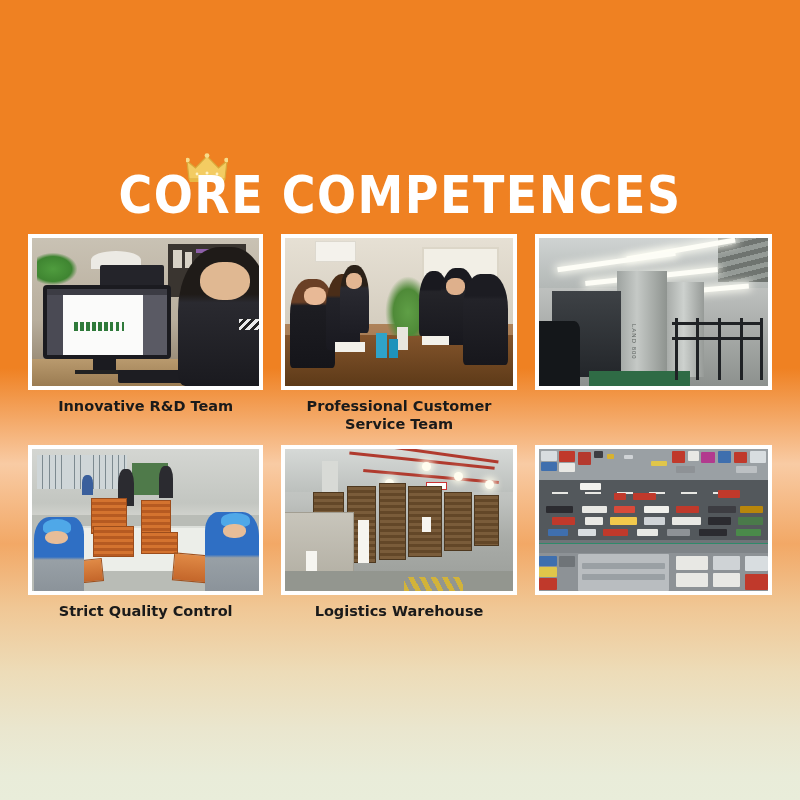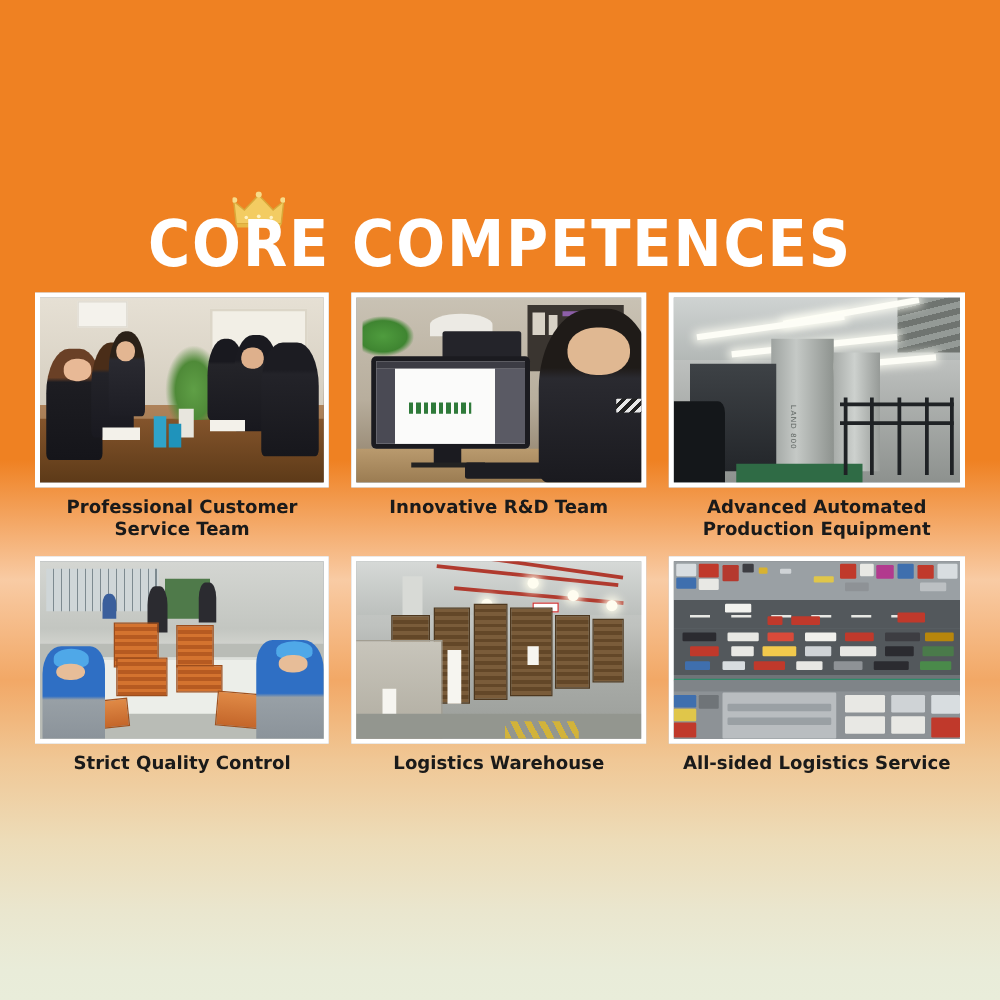--- a/index.html
+++ b/index.html
@@ -235,55 +235,20 @@
       <circle cx="31" cy="21" r="1.4" fill="#fff2c2"></circle>
     </svg>
   </span>
   <h1 class="page-title">CORE COMPETENCES</h1>
 </div>
 
 <div class="grid">
 
   <div class="row row1">
 
-    <div class="cell c1">
-      <div class="photo">
-        <div class="scene p1">
-          <div class="wall"></div>
-            <div class="ac"></div>
-            <div class="win"></div>
-          <div class="table">
-              <div class="tablehl"></div>
-            </div>
-          <div class="plant"></div>
-            <div class="vase"></div>
-          <div class="bottle"></div>
-            <div class="bottle2"></div>
-          <div class="pL1">
-              <div class="face"></div>
-            </div>
-          <div class="pL2"></div>
-          <div class="pL3">
-              <div class="face"></div>
-            </div>
-          <div class="pR3"></div>
-          <div class="pR2">
-              <div class="face"></div>
-            </div>
-          <div class="pR1"></div>
-          <div class="paper" style="left:22%;top:70%;width:13%;height:7%;"></div>
-          <div class="paper" style="left:60%;top:66%;width:12%;height:6%;"></div>
-        </div>
-      </div>
-      <div class="caption">
-        <span class="ln">Professional Customer</span>
-        <span class="ln">Service Team</span>
-      </div>
-    </div>
-
     <div class="cell c2">
       <div class="photo">
         <div class="scene p2">
           <div class="leaf"></div>
           <div class="shelf">
             <i style="left:6%;top:12%;width:12%;height:34%;"></i>
             <i style="left:22%;top:16%;width:9%;height:30%;"></i>
             <i style="left:36%;top:10%;width:30%;height:8%;background:#8d5fa8;"></i>
             <i style="left:40%;top:56%;width:34%;height:7%;"></i>
             <i style="left:78%;top:20%;width:16%;height:26%;"></i>
@@ -305,20 +270,55 @@
             <div class="mbase"></div>
           <div class="kbd"></div>
           <div class="person">
               <div class="collar"></div>
             </div>
           <div class="pface"></div>
         </div>
       </div>
       <div class="caption">
         <span class="ln">Innovative R&amp;D Team</span>
+      </div>
+    </div>
+
+    <div class="cell c1">
+      <div class="photo">
+        <div class="scene p1">
+          <div class="wall"></div>
+            <div class="ac"></div>
+            <div class="win"></div>
+          <div class="table">
+              <div class="tablehl"></div>
+            </div>
+          <div class="plant"></div>
+            <div class="vase"></div>
+          <div class="bottle"></div>
+            <div class="bottle2"></div>
+          <div class="pL1">
+              <div class="face"></div>
+            </div>
+          <div class="pL2"></div>
+          <div class="pL3">
+              <div class="face"></div>
+            </div>
+          <div class="pR3"></div>
+          <div class="pR2">
+              <div class="face"></div>
+            </div>
+          <div class="pR1"></div>
+          <div class="paper" style="left:22%;top:70%;width:13%;height:7%;"></div>
+          <div class="paper" style="left:60%;top:66%;width:12%;height:6%;"></div>
+        </div>
+      </div>
+      <div class="caption">
+        <span class="ln">Professional Customer</span>
+        <span class="ln">Service Team</span>
       </div>
     </div>
 
     <div class="cell c3">
       <div class="photo">
         <div class="scene p3">
           <div class="ceil"></div>
           <div class="duct"></div>
           <div class="lamp l3"></div>
             <div class="lamp l1"></div>
@@ -333,24 +333,20 @@
           <div class="rail">
             <span class="bar" style="top:6%;"></span>
             <span class="bar" style="top:30%;"></span>
             <span class="post" style="left:4%;"></span>
             <span class="post" style="left:26%;"></span>
             <span class="post" style="left:50%;"></span>
             <span class="post" style="left:74%;"></span>
             <span class="post" style="left:96%;"></span>
           </div>
         </div>
-      </div>
-      <div class="caption">
-        <span class="ln">Advanced Automated</span>
-        <span class="ln">Production Equipment</span>
       </div>
     </div>
   </div>
 
   <div class="row row2">
 
     <div class="cell c1">
       <div class="photo">
         <div class="scene p4">
           <div class="bgwin"></div>
@@ -483,18 +479,15 @@
           <div class="ctr" style="left:19%;top:80%;width:36%;height:4%;background:#9aa0a4;"></div>
           <div class="ctr" style="left:19%;top:88%;width:36%;height:4%;background:#9aa0a4;"></div>
           <div class="ctr" style="left:60%;top:75%;width:14%;height:10%;background:#e8e8e4;"></div>
           <div class="ctr" style="left:60%;top:87%;width:14%;height:10%;background:#e8e8e4;"></div>
           <div class="ctr" style="left:76%;top:75%;width:12%;height:10%;background:#cfd3d6;"></div>
           <div class="ctr" style="left:76%;top:87%;width:12%;height:10%;background:#e8e8e4;"></div>
           <div class="ctr" style="left:90%;top:75%;width:10%;height:11%;background:#d8dde0;"></div>
           <div class="ctr" style="left:90%;top:88%;width:10%;height:11%;background:#c0392b;"></div>
         </div>
       </div>
-      <div class="caption">
-        <span class="ln">All-sided Logistics Service</span>
-      </div>
     </div>
   </div>
 </div>
 
 </body></html>

